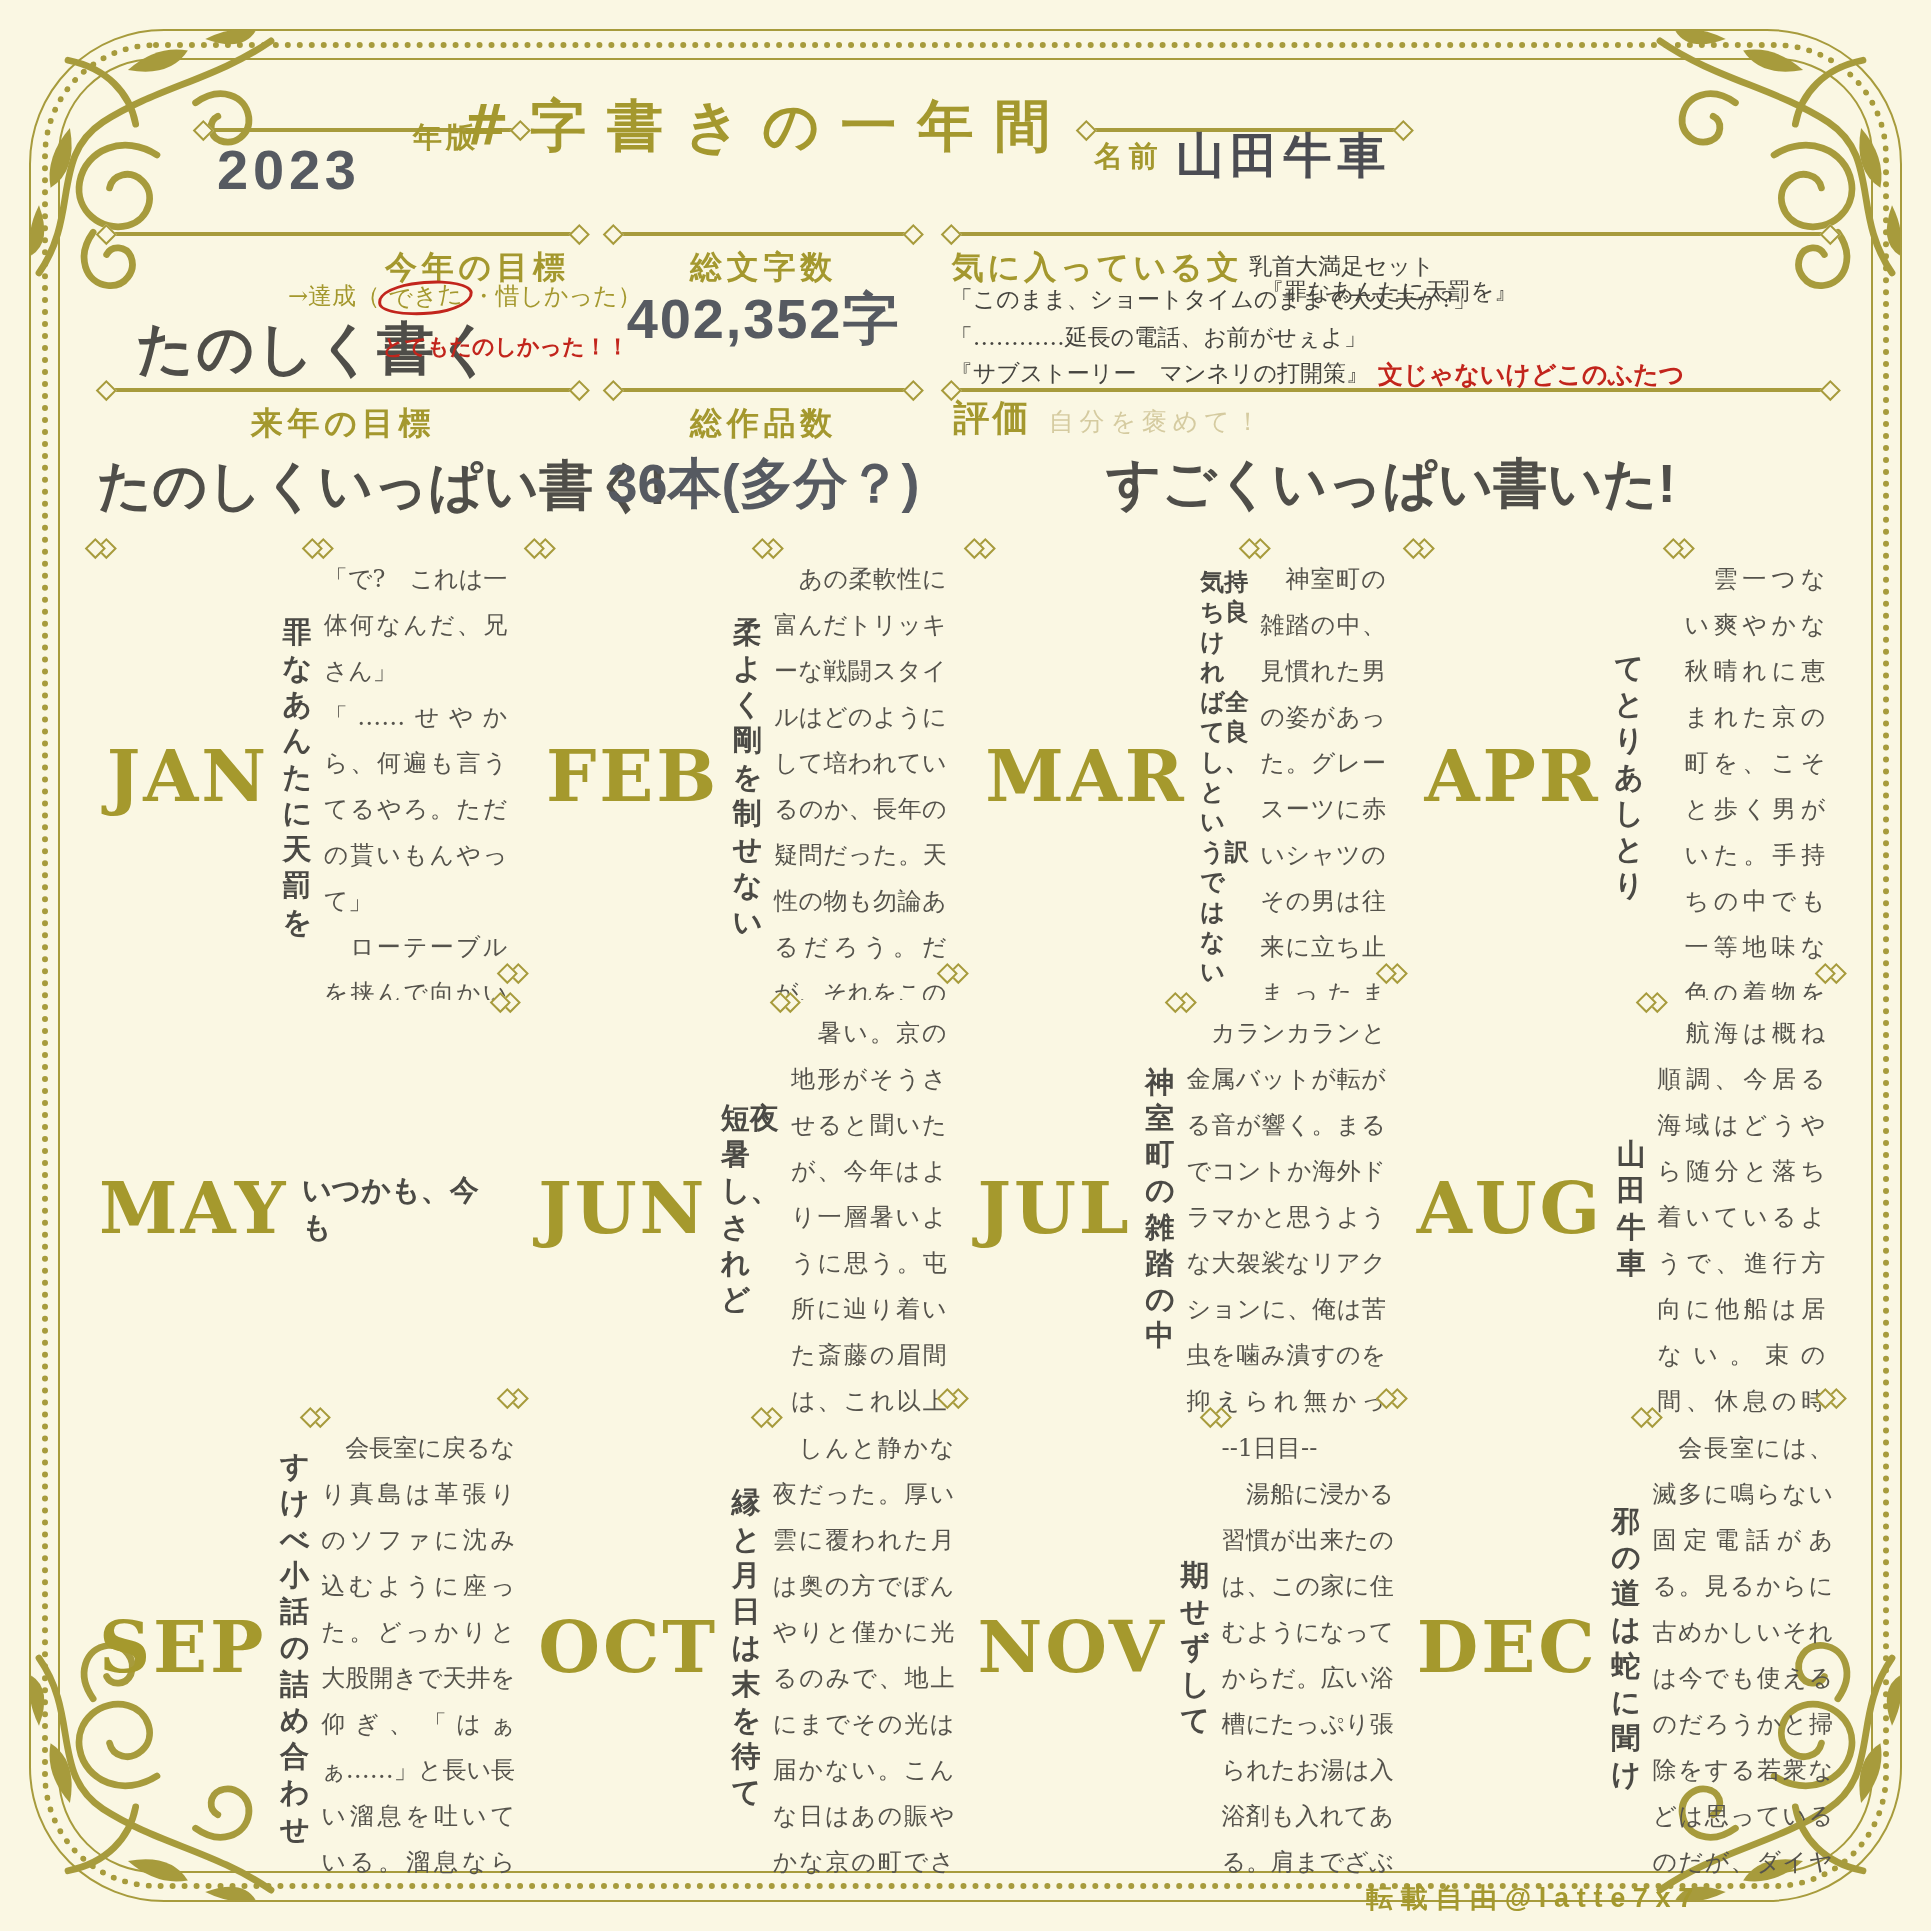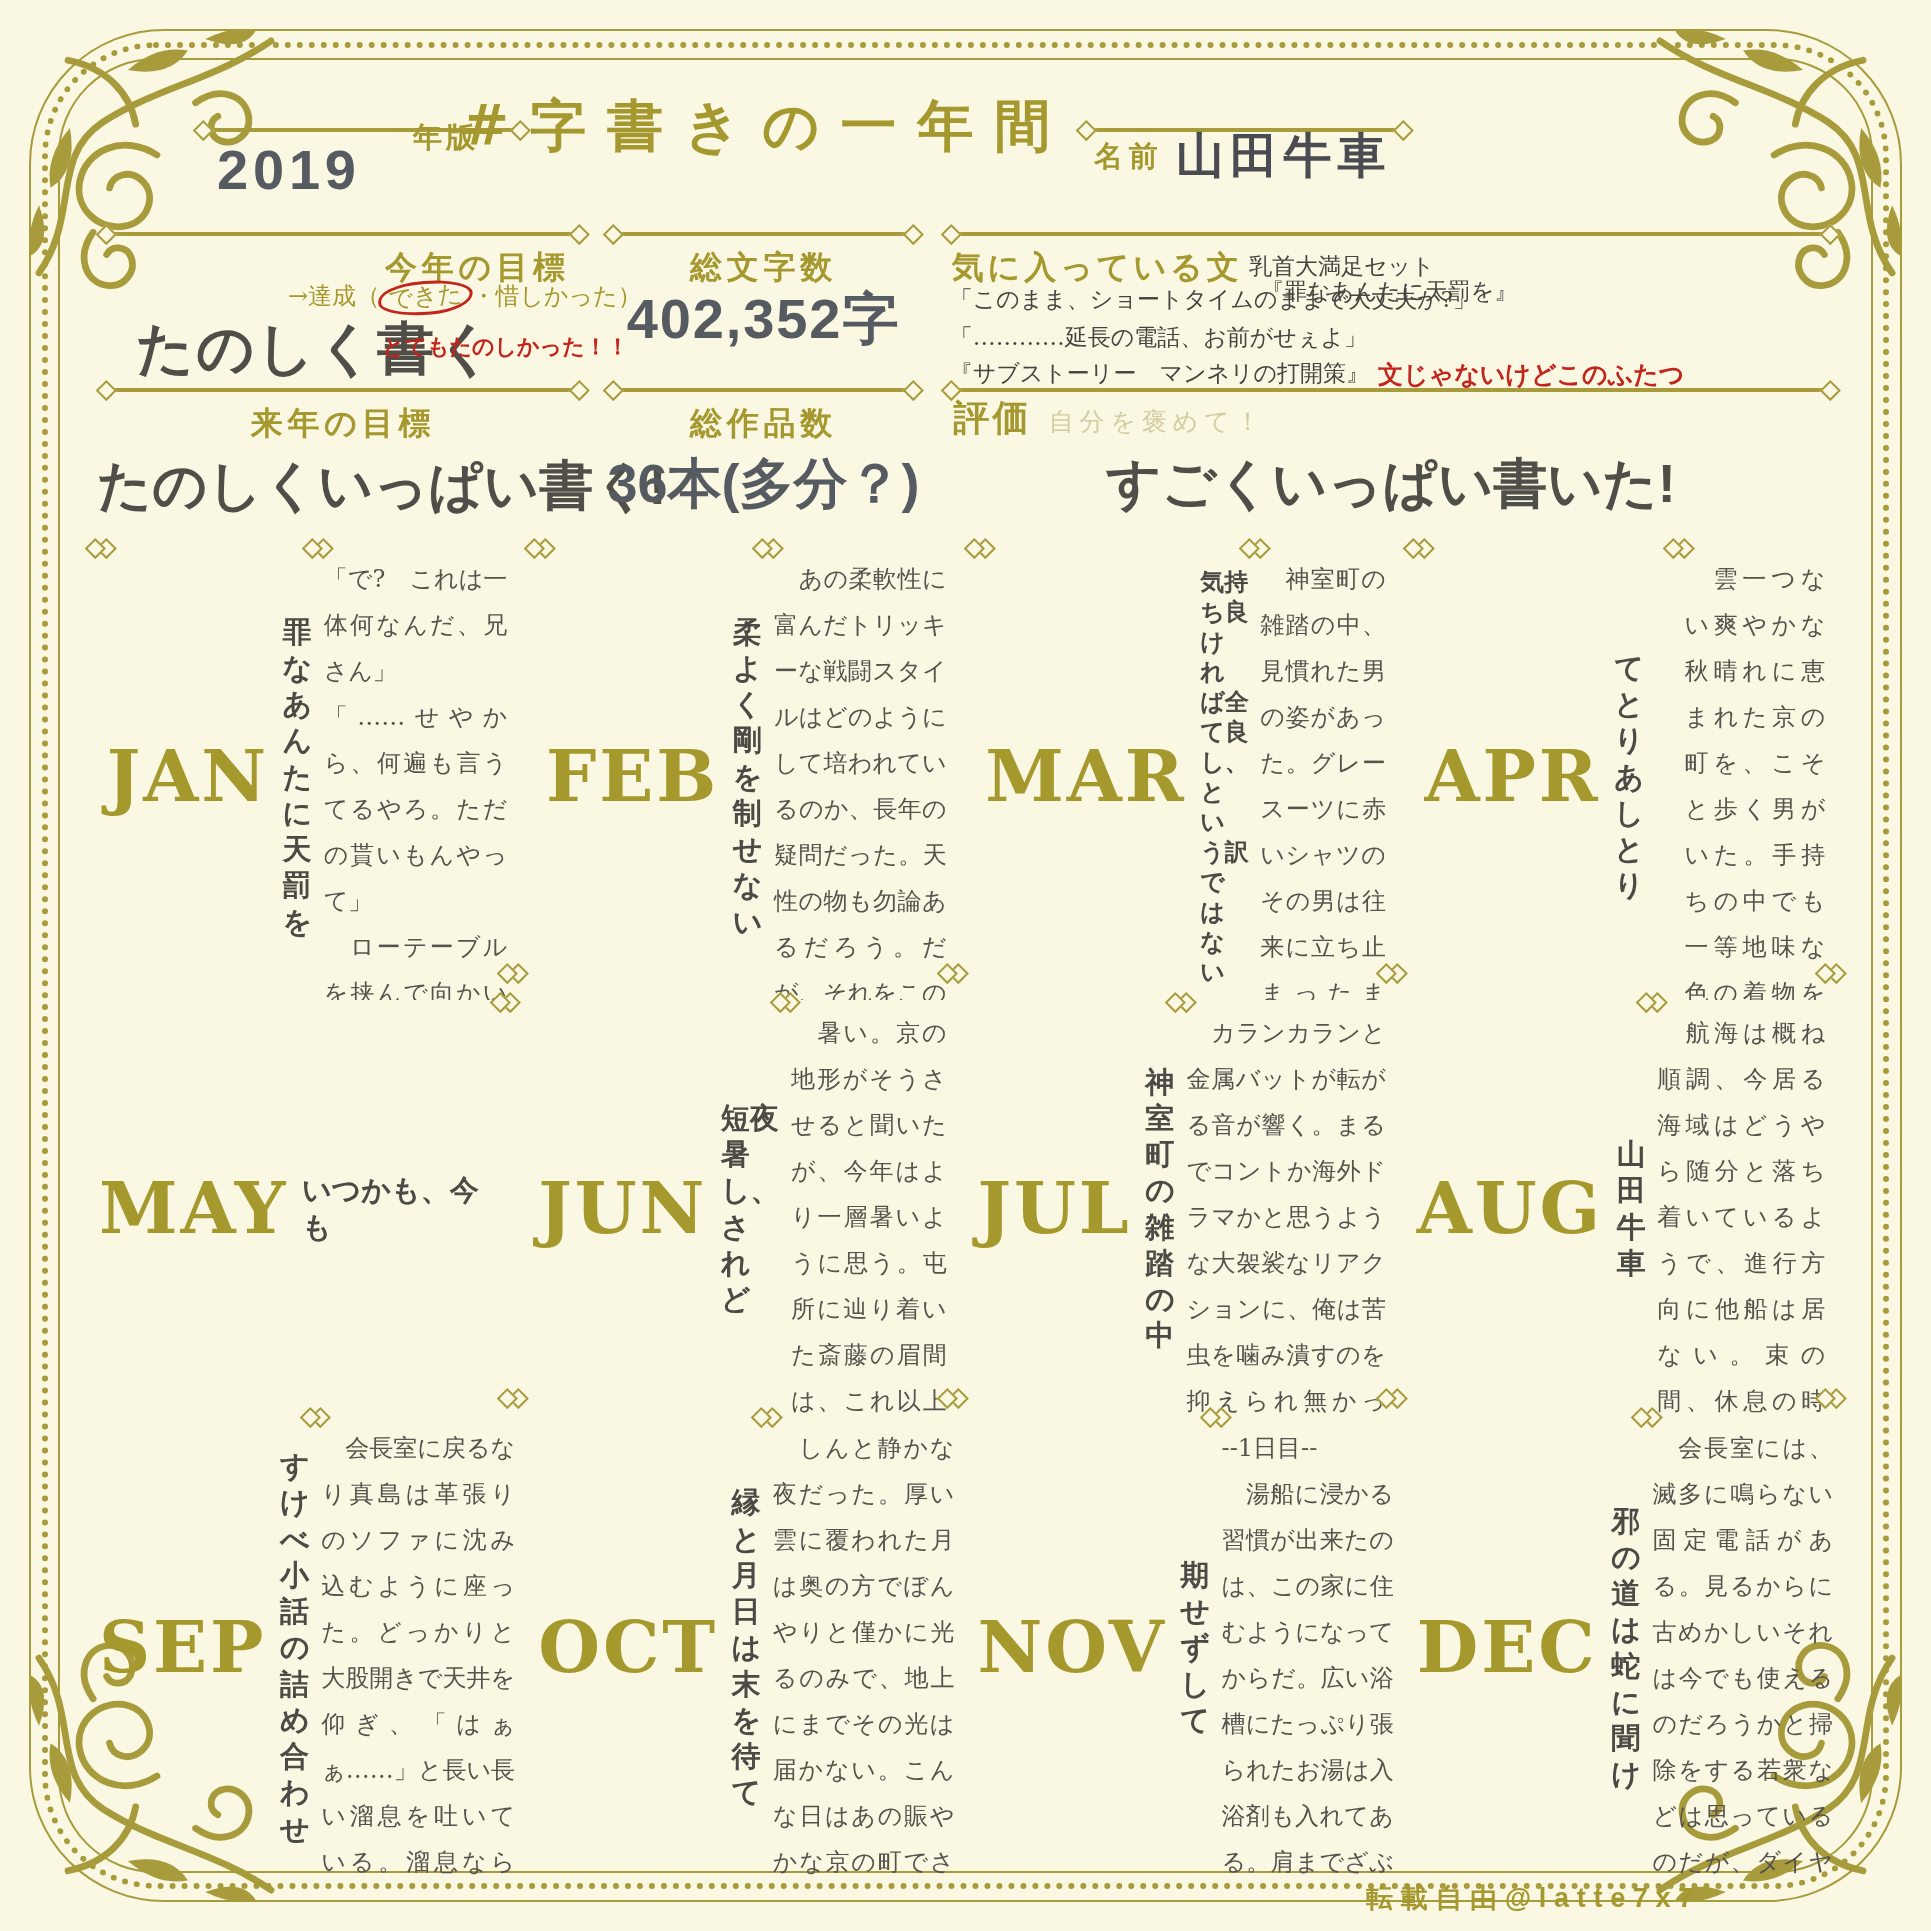--- a/index.html
+++ b/index.html
@@ -130,21 +130,21 @@
       <use href="#flourish"></use>
     </svg>
   <svg class="corner bl" viewBox="0 0 300 300" width="290" height="290">
       <use href="#flourish"></use>
     </svg>
   <svg class="corner br" viewBox="0 0 300 300" width="290" height="290">
       <use href="#flourish"></use>
     </svg>
 
   <div class="rule hdr-rule left"></div>
-  <div class="year">2019</div>
+  <div class="year">2023</div>
   <div class="year-suffix">年版</div>
   <div class="main-title">#字書きの一年間</div>
   <div class="rule hdr-rule right"></div>
   <div class="name-label">名前</div>
   <div class="name-value">山田牛車</div>
 
   <div class="summary">
 
     <div class="cell c1 r1">
       <div class="rule"></div>

